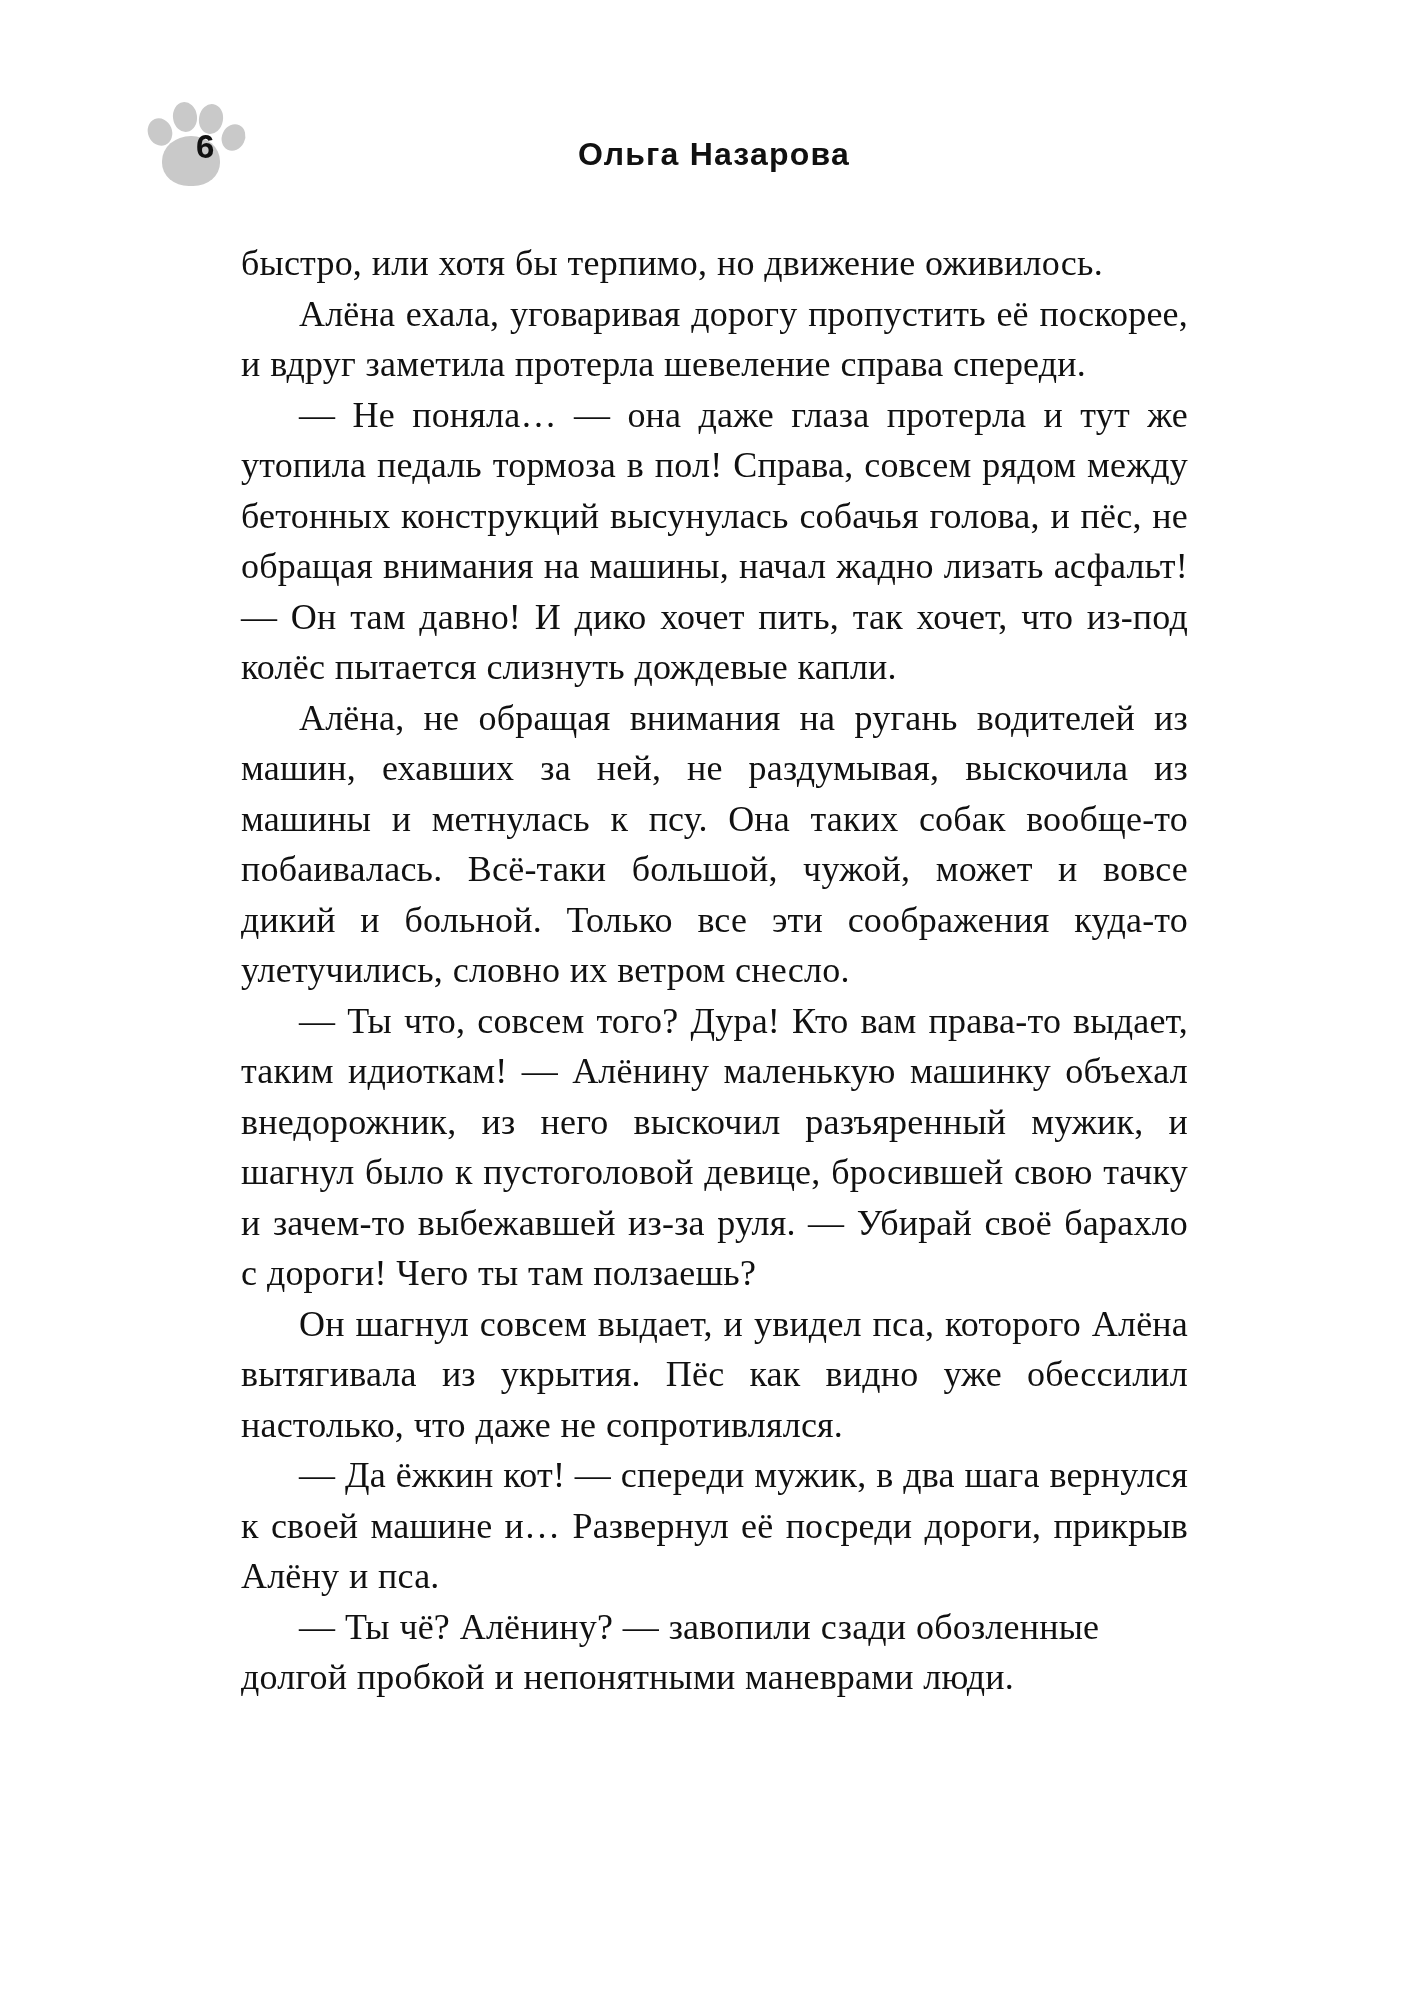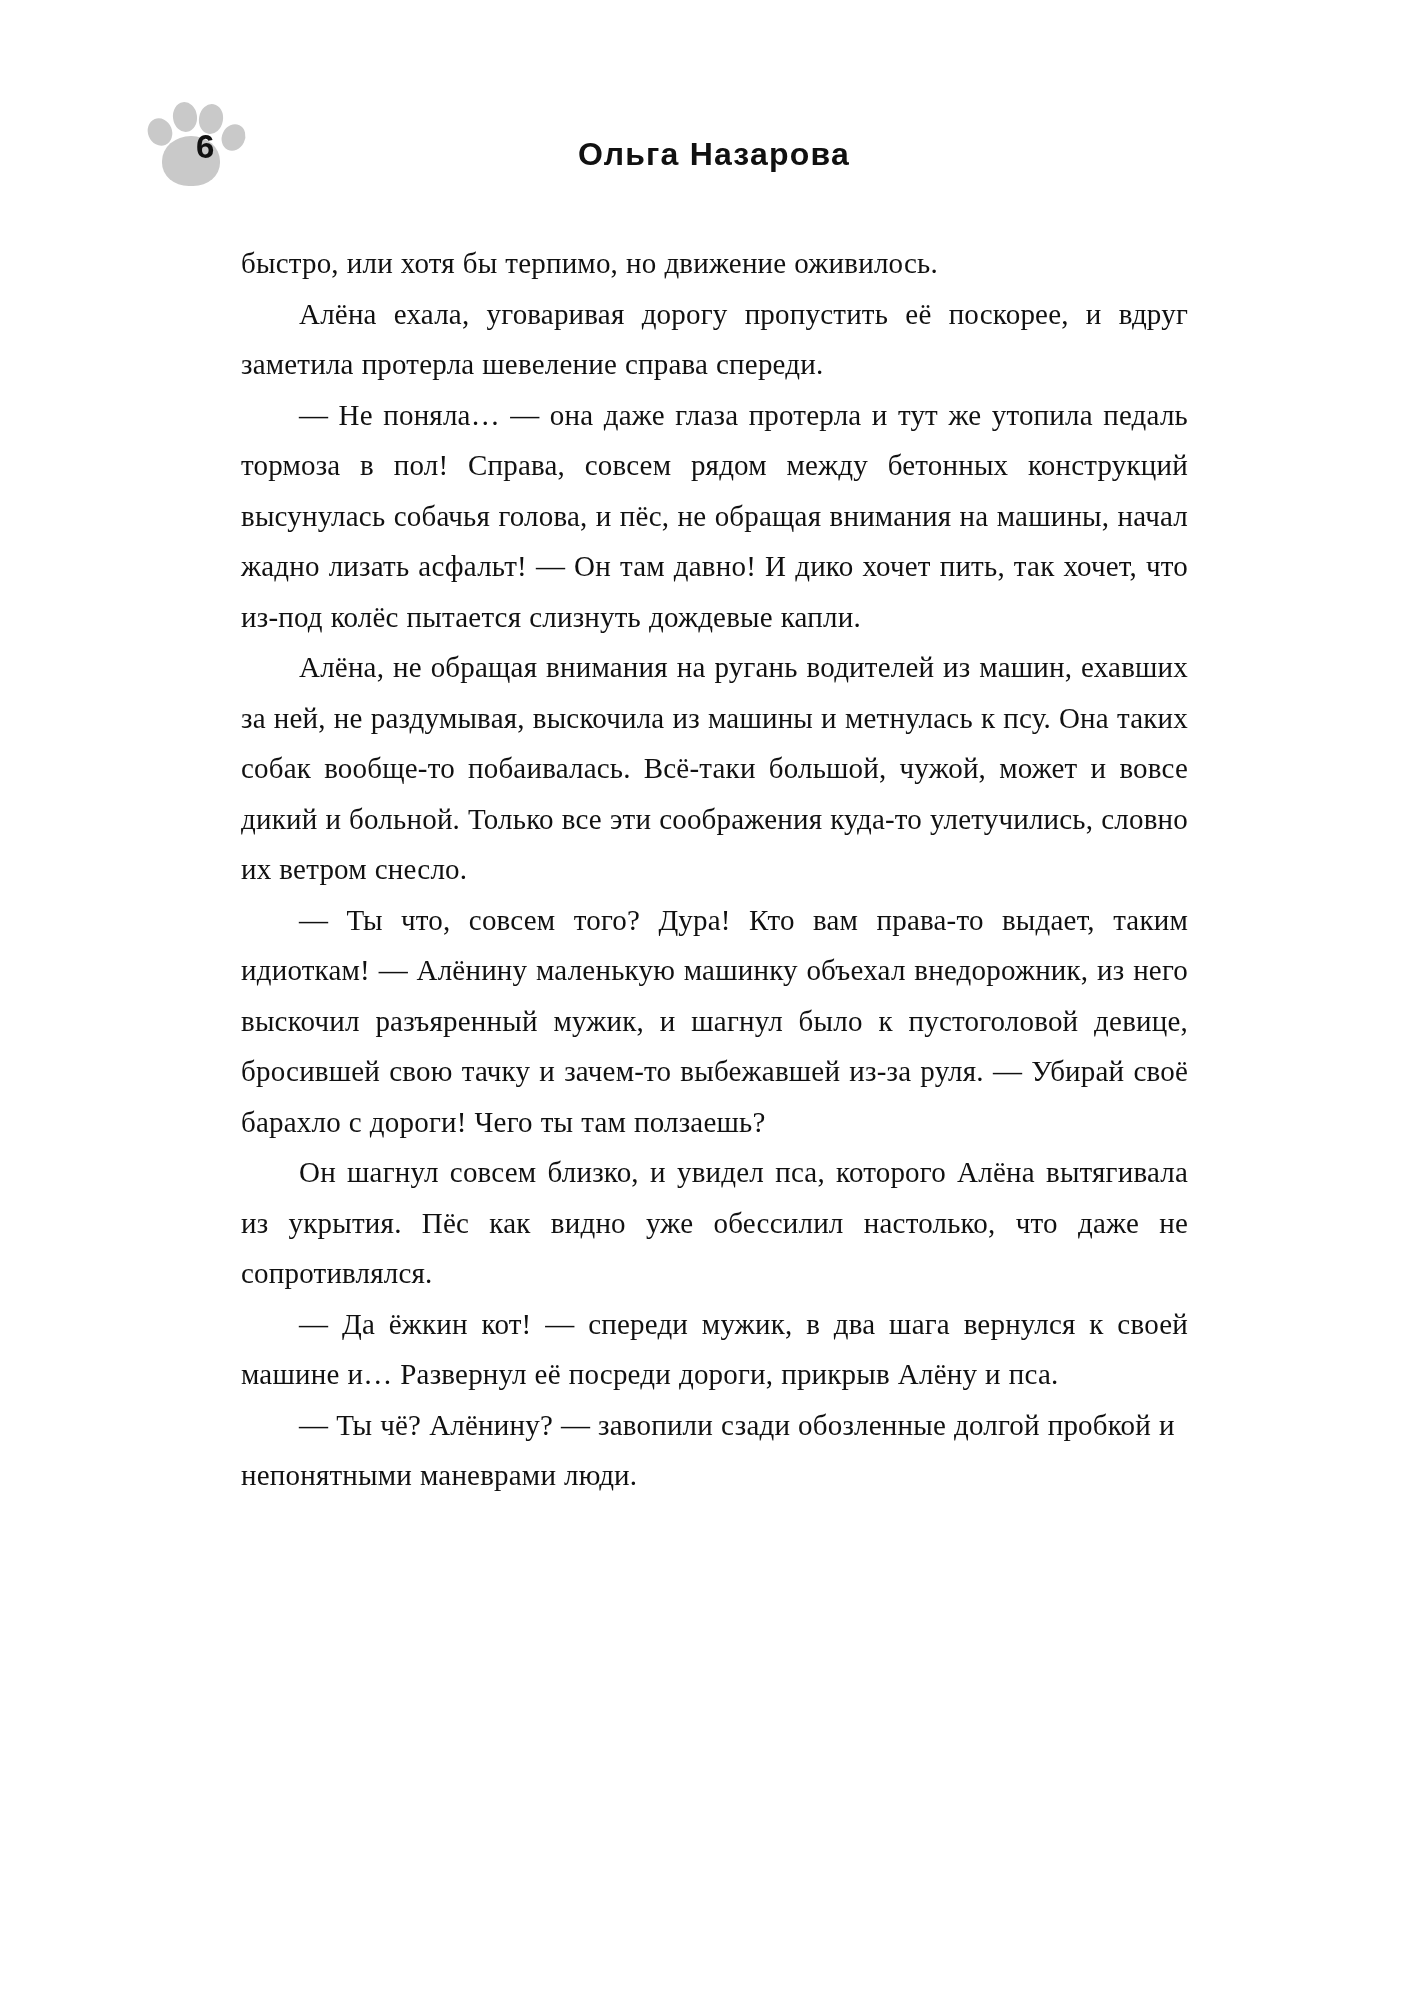--- a/index.html
+++ b/index.html
@@ -80,21 +80,21 @@
 
   
   .body-text {
     position: absolute;
     left: 241px;
     top: 238px;
     width: 947px;
   }
   .body-text p {
     margin: 0;
-    font-size: 29px;
+    font-size: 36px;
     line-height: 50.5px;
     text-align: justify;
     text-justify: inter-word;
     letter-spacing: 0.2px;
     word-spacing: 0.5px;
     color: #111111;
   }
   .body-text p.indent {
     text-indent: 58px;
   }
@@ -118,18 +118,18 @@
     <div class="folio">6</div>
     <div class="running-head">Ольга Назарова</div>
   </div>
 
   <div class="body-text">
     <p>быстро, или хотя бы терпимо, но движение оживилось.</p>
     <p class="indent">Алёна ехала, уговаривая дорогу пропустить её поскорее, и вдруг заметила протерла шевеление справа спереди.</p>
     <p class="indent">— Не поняла… — она даже глаза протерла и тут же утопила педаль тормоза в пол! Справа, совсем рядом между бетонных конструкций высунулась собачья голова, и пёс, не обращая внимания на машины, начал жадно лизать асфальт! — Он там давно! И дико хочет пить, так хочет, что из-под колёс пытается слизнуть дождевые капли.</p>
     <p class="indent">Алёна, не обращая внимания на ругань водителей из машин, ехавших за ней, не раздумывая, выскочила из машины и метнулась к псу. Она таких собак вообще-то побаивалась. Всё-таки большой, чужой, может и вовсе дикий и больной. Только все эти соображения куда-то улетучились, словно их ветром снесло.</p>
     <p class="indent">— Ты что, совсем того? Дура! Кто вам права-то выдает, таким идиоткам! — Алёнину маленькую машинку объехал внедорожник, из него выскочил разъяренный мужик, и шагнул было к пустоголовой девице, бросившей свою тачку и зачем-то выбежавшей из-за руля. — Убирай своё барахло с дороги! Чего ты там ползаешь?</p>
-    <p class="indent">Он шагнул совсем близко, и увидел пса, которого Алёна вытягивала из укрытия. Пёс как видно уже обессилил настолько, что даже не сопротивлялся.</p>
+    <p class="indent">Он шагнул совсем выдает, и увидел пса, которого Алёна вытягивала из укрытия. Пёс как видно уже обессилил настолько, что даже не сопротивлялся.</p>
     <p class="indent">— Да ёжкин кот! — спереди мужик, в два шага вернулся к своей машине и… Развернул её посреди дороги, прикрыв Алёну и пса.</p>
     <p class="indent">— Ты чё? Алёнину? — завопили сзади обозленные долгой пробкой и непонятными маневрами люди.</p>
   </div>
 
 </div>
 
 </body></html>

